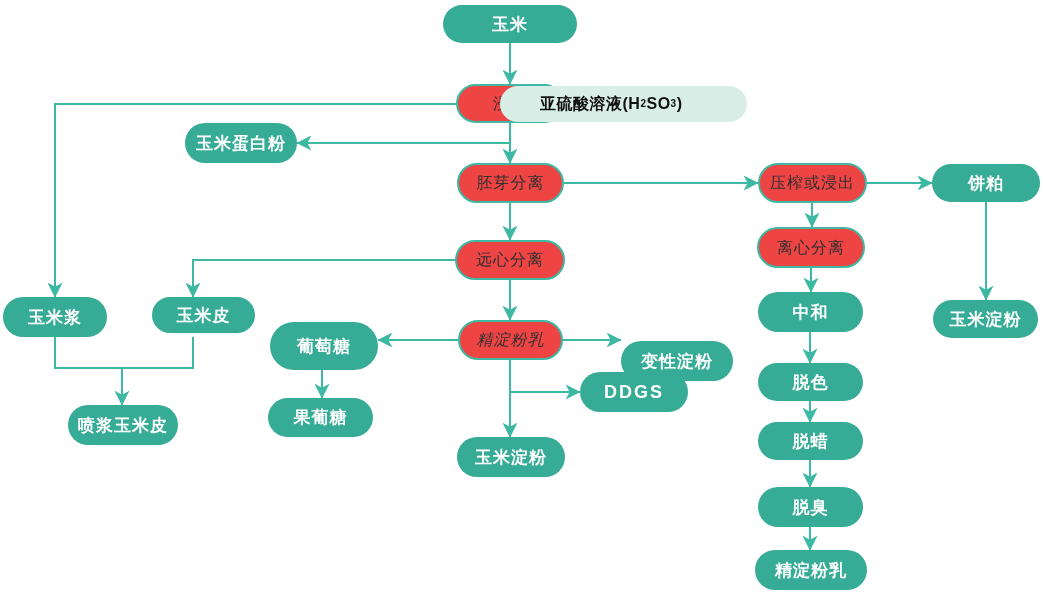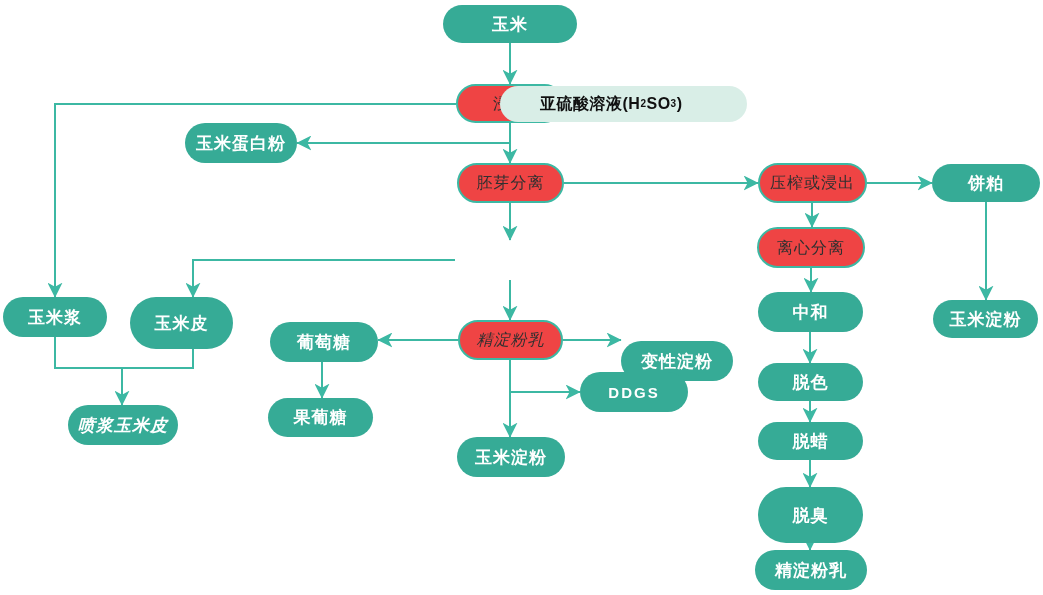--- a/index.html
+++ b/index.html
@@ -41,21 +41,21 @@
     background:var(--annotation-bg);
     color:var(--annotation-text);
     font-weight:700;
     border-radius:18px;
     justify-content:flex-start;
     padding-left:40px;
     z-index:1;
     letter-spacing:0.5px;
   }
   .node.annotation sub{font-size:10px;line-height:0;}
-  .node.latin{font-size:15px;letter-spacing:2px;}
+  .node.latin{font-size:18px;letter-spacing:2px;}
 </style>
 </head>
 <body>
 
 <div class="canvas" style="--accent: #36AB96; --line: #3CB8A3; --filled-text: #FFFFFF; --outline-text: #303030; --annotation-bg: #D9EEE7; --annotation-text: #101010; background: rgb(255, 255, 255);">
   <svg id="edge-layer" width="1043" height="595" viewBox="0 0 1043 595">
     <defs>
       <marker id="arrowhead" viewBox="0 0 12 12" markerWidth="15" markerHeight="15" refX="11.5" refY="6" orient="auto" markerUnits="userSpaceOnUse">
         <path d="M0,0 L12,6 L0,12 L3.2,6 Z" fill="#3CB8A3"></path>
       </marker>
@@ -87,30 +87,31 @@
       </g>
   </svg>
   <div id="node-layer">
       <div class="node annotation" style="left: 500px; top: 86px; width: 247px; height: 36px;">亚硫酸溶液(H<sub>2</sub>SO<sub>3</sub>)</div>
       <div class="node product" style="left: 443px; top: 5px; width: 134px; height: 38px;">玉米</div>
       <div class="node process" style="left: 456px; top: 84px; width: 108px; height: 39px;">浸泡</div>
       <div class="node product" style="left: 185px; top: 123px; width: 112px; height: 40px; text-align: center;">玉米蛋白粉</div>
       <div class="node process" style="left: 457px; top: 163px; width: 107px; height: 40px;">胚芽分离</div>
       <div class="node process" style="left: 758px; top: 163px; width: 109px; height: 40px;">压榨或浸出</div>
       <div class="node product" style="left: 932px; top: 164px; width: 108px; height: 38px;">饼粕</div>
+      <div class="node process" style="left: 455px; top: 240px; width: 110px; height: 40px;">远心分离</div>
       <div class="node process" style="left: 757px; top: 227px; width: 108px; height: 41px;">离心分离</div>
       <div class="node product" style="left: 3px; top: 297px; width: 104px; height: 40px;">玉米浆</div>
-      <div class="node product" style="left: 130px; top: 297px; width: 103px; height: 52px;">玉米皮</div>
+      <div class="node product" style="left: 152px; top: 297px; width: 103px; height: 36px;">玉米皮</div>
       <div class="node product" style="left: 758px; top: 292px; width: 105px; height: 40px;">中和</div>
       <div class="node product" style="left: 933px; top: 300px; width: 105px; height: 38px;">玉米淀粉</div>
       <div class="node process" style="left: 458px; top: 320px; width: 105px; height: 40px; font-style: italic;">精淀粉乳</div>
-      <div class="node product" style="left: 270px; top: 322px; width: 108px; height: 40px;">葡萄糖</div>
+      <div class="node product" style="left: 270px; top: 322px; width: 108px; height: 48px;">葡萄糖</div>
       <div class="node product" style="left: 621px; top: 322px; width: 112px; height: 40px; margin-top: 19px;">变性淀粉</div>
       <div class="node product" style="left: 758px; top: 363px; width: 105px; height: 38px;">脱色</div>
       <div class="node product latin" style="left: 580px; top: 372px; width: 108px; height: 40px;">DDGS</div>
       <div class="node product" style="left: 268px; top: 398px; width: 105px; height: 39px;">果葡糖</div>
-      <div class="node product" style="left: 68px; top: 405px; width: 110px; height: 40px; font-style: italic;">喷浆玉米皮</div>
+      <div class="node product" style="left: 68px; top: 405px; width: 110px; height: 40px;">喷浆玉米皮</div>
       <div class="node product" style="left: 758px; top: 422px; width: 105px; height: 38px; font-family: Liberation Serif, serif;">脱蜡</div>
       <div class="node product" style="left: 457px; top: 437px; width: 108px; height: 40px;">玉米淀粉</div>
-      <div class="node product" style="left: 758px; top: 487px; width: 105px; height: 56px;">脱臭</div>
+      <div class="node product" style="left: 758px; top: 487px; width: 105px; height: 40px;">脱臭</div>
       <div class="node product" style="left: 755px; top: 550px; width: 112px; height: 40px;">精淀粉乳</div>
     </div>
 </div>
 
 </body></html>

